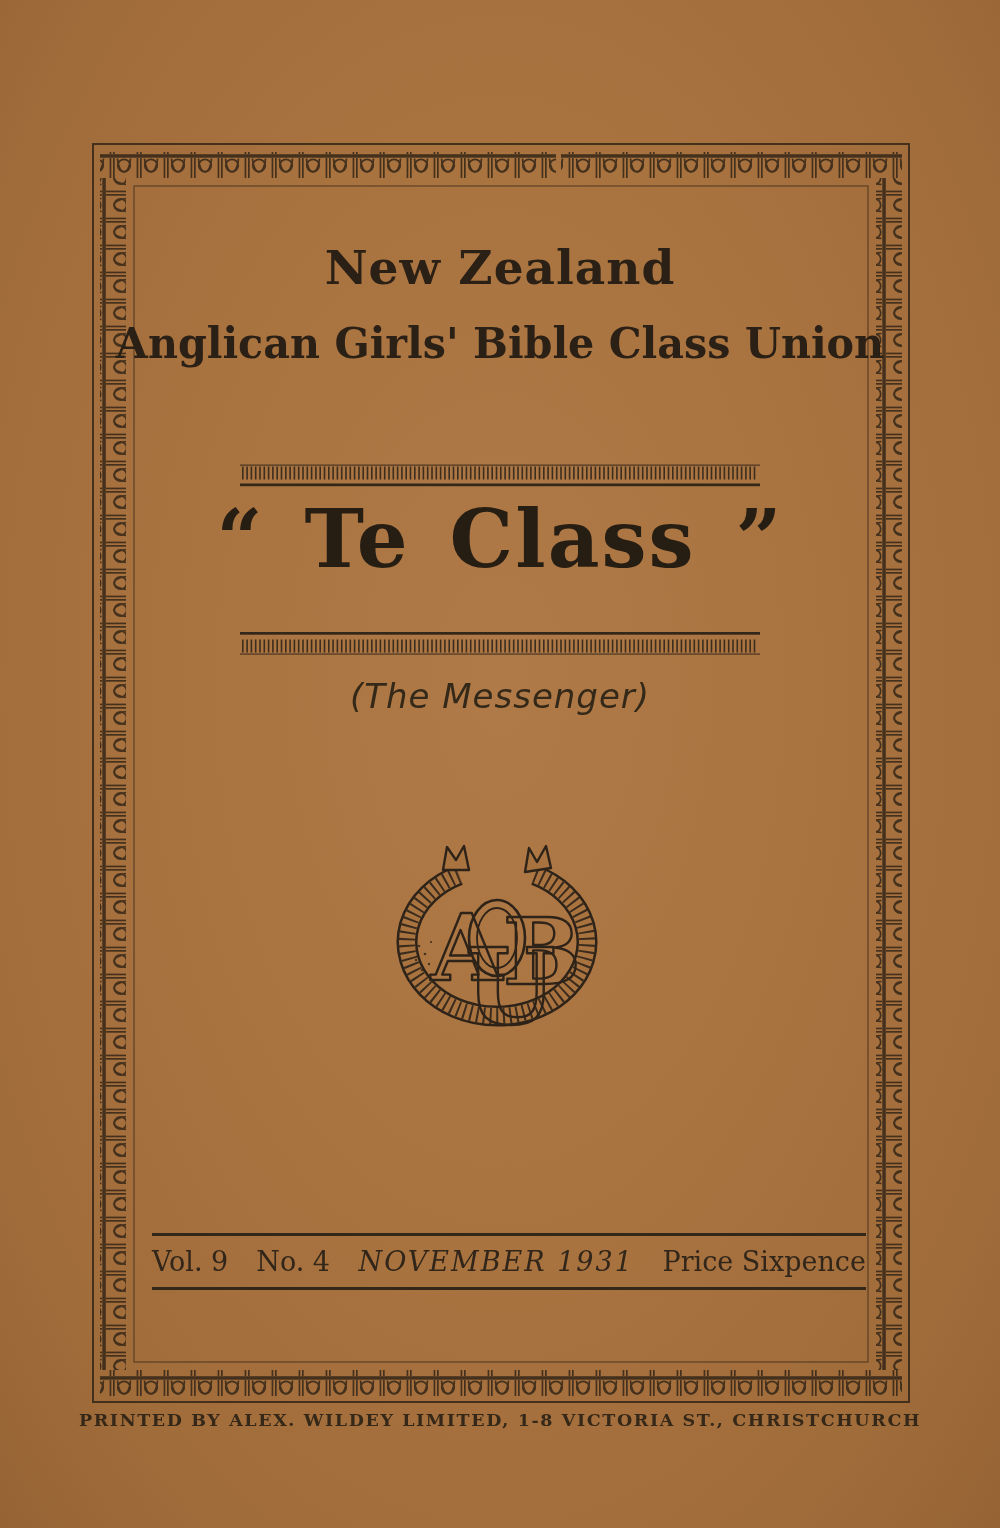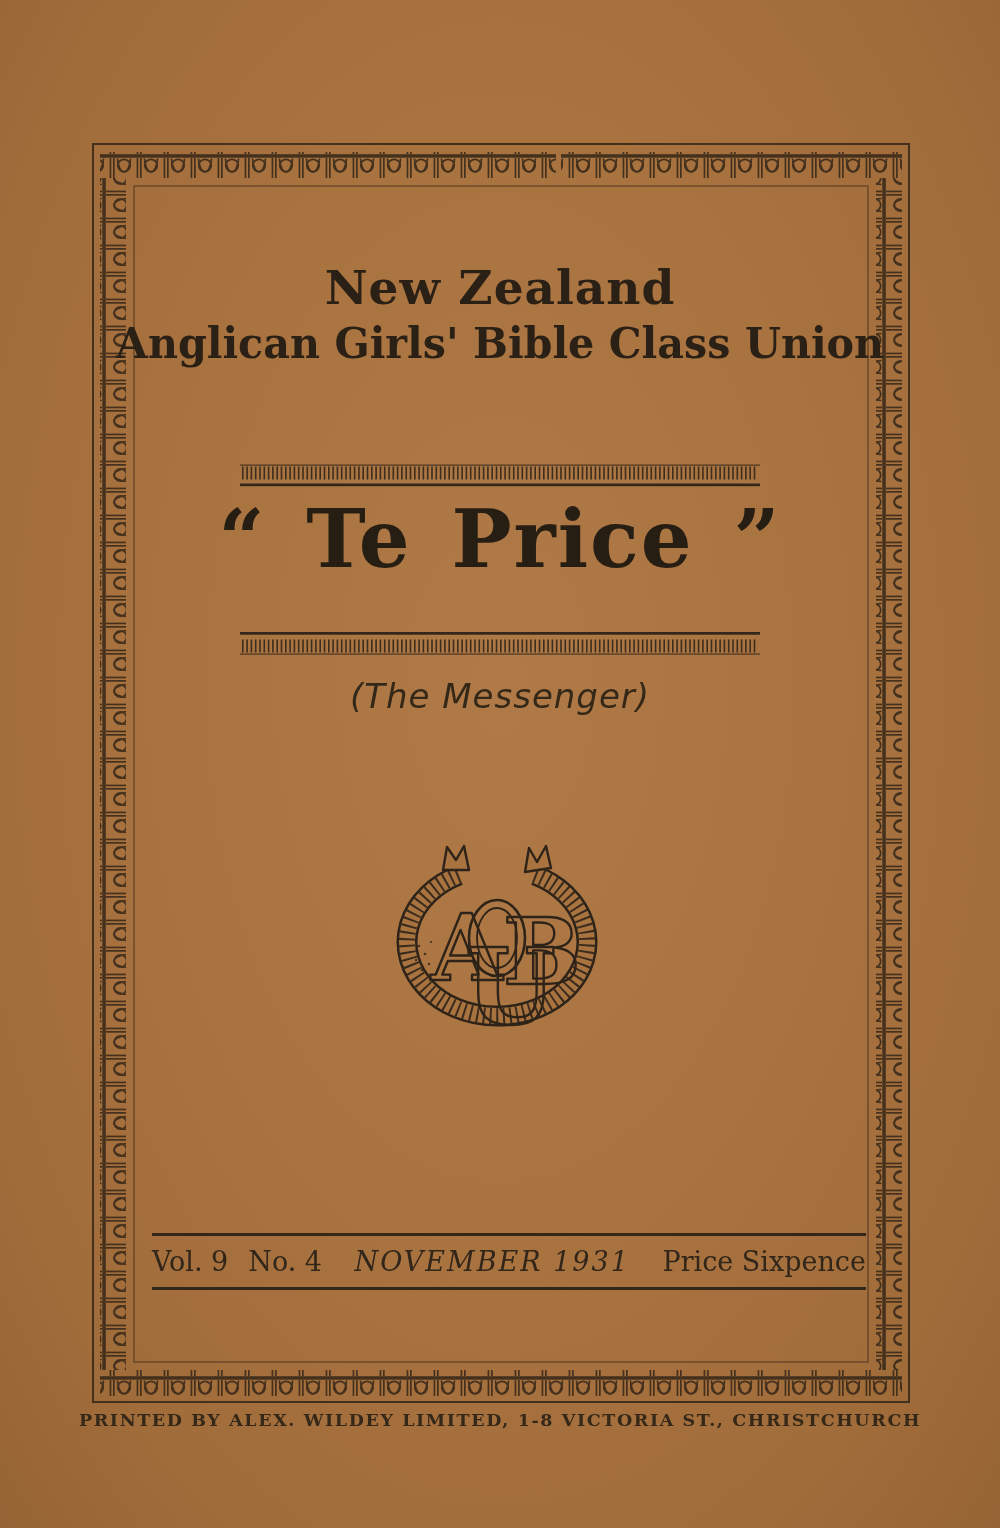--- a/index.html
+++ b/index.html
@@ -3,31 +3,31 @@
 <meta charset="utf-8">
 <style>
   html,body{margin:0;padding:0;background:#8e6132;}
   .page{
     position:relative;width:1000px;height:1528px;overflow:hidden;
     background:radial-gradient(ellipse at 50% 45%, #b07a48 0%, #a97340 48%, #a06c3a 80%, #966334 100%);
     font-family:"DejaVu Serif", serif;color:#2e2318;
   }
   .abs{position:absolute;}
   .ctr{left:0;width:1000px;text-align:center;white-space:nowrap;}
-  .org1{top:260px;font-size:47px;font-weight:bold;letter-spacing:1px;color:#2b2015;text-align:center;}
+  .org1{top:240px;font-size:47px;font-weight:bold;letter-spacing:1px;color:#2b2015;text-align:center;}
   .org2{top:318px;font-size:43px;font-weight:bold;letter-spacing:0px;transform:scaleX(.96);transform-origin:50% 50%;color:#2b2015;}
   .masthead{top:492px;font-size:80px;font-weight:bold;letter-spacing:2px;word-spacing:10px;color:#271e13;}
   .subtitle{top:676px;font-family:"DejaVu Sans", sans-serif;font-style:italic;font-size:34px;letter-spacing:1px;color:#342818;}
   .issue-rule{position:absolute;left:152px;width:714px;height:2.5px;background:#33271a;}
   .issue-bar{
     position:absolute;top:1246px;left:152px;width:714px;
     display:flex;justify-content:space-between;align-items:baseline;
     font-size:27px;color:#312619;
   }
-  .issue-vol span + span{margin-left:20px;}
+  .issue-vol span + span{margin-left:28px;}
   .issue-date{letter-spacing:2px;font-style:italic;}
   .imprint{top:1410px;font-size:17.5px;font-weight:bold;letter-spacing:1.6px;color:#352818;}
   svg text.mono-letter{font-family:"DejaVu Serif", serif;font-weight:bold;}
 </style>
 </head>
 <body>
 
 <div class="page">
 
   <svg class="abs" style="left:0;top:0" width="1000" height="1528" viewBox="0 0 1000 1528">
@@ -62,21 +62,21 @@
 
   <div class="abs ctr org1">New Zealand</div>
   <div class="abs ctr org2">Anglican Girls' Bible Class Union</div>
 
   <svg class="abs" style="left:240px;top:464px" width="520" height="26" viewBox="0 0 520 26">
     <rect x="0" y="0.5" width="520" height="1.3" fill="#33271a" opacity="0.75"></rect>
     <line x1="2" y1="9" x2="518" y2="9" stroke="#33271a" stroke-width="13" stroke-dasharray="1.6 2.7" opacity="0.92"></line>
     <rect x="0" y="19.5" width="520" height="2.7" fill="#33271a"></rect>
   </svg>
 
-  <div class="abs ctr masthead">“ Te Price ”</div>
+  <div class="abs ctr masthead">“ Te Class ”</div>
 
   <svg class="abs" style="left:240px;top:630px" width="520" height="26" viewBox="0 0 520 26">
     <rect x="0" y="2" width="520" height="2.7" fill="#33271a"></rect>
     <line x1="2" y1="16" x2="518" y2="16" stroke="#33271a" stroke-width="13" stroke-dasharray="1.6 2.7" opacity="0.92"></line>
     <rect x="0" y="23.4" width="520" height="1.3" fill="#33271a" opacity="0.75"></rect>
   </svg>
 
   <div class="abs ctr subtitle">(The Messenger)</div>
 
   <svg class="abs" style="left:385px;top:838px" width="230" height="220" viewBox="0 0 230 220">

